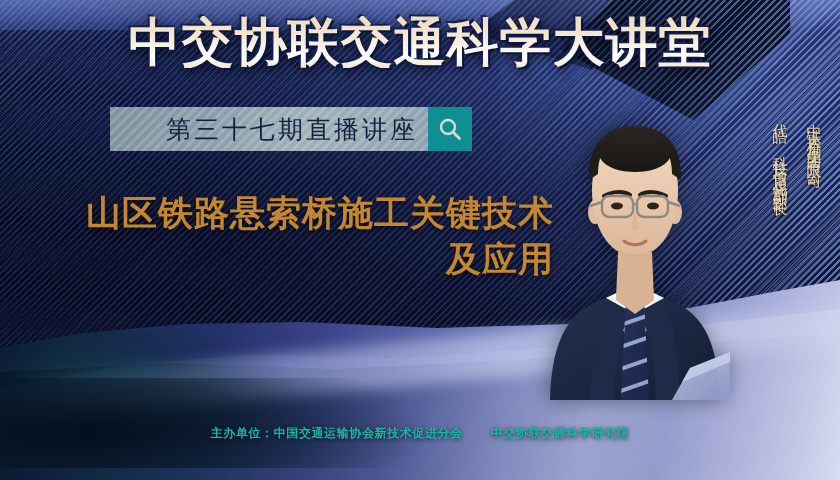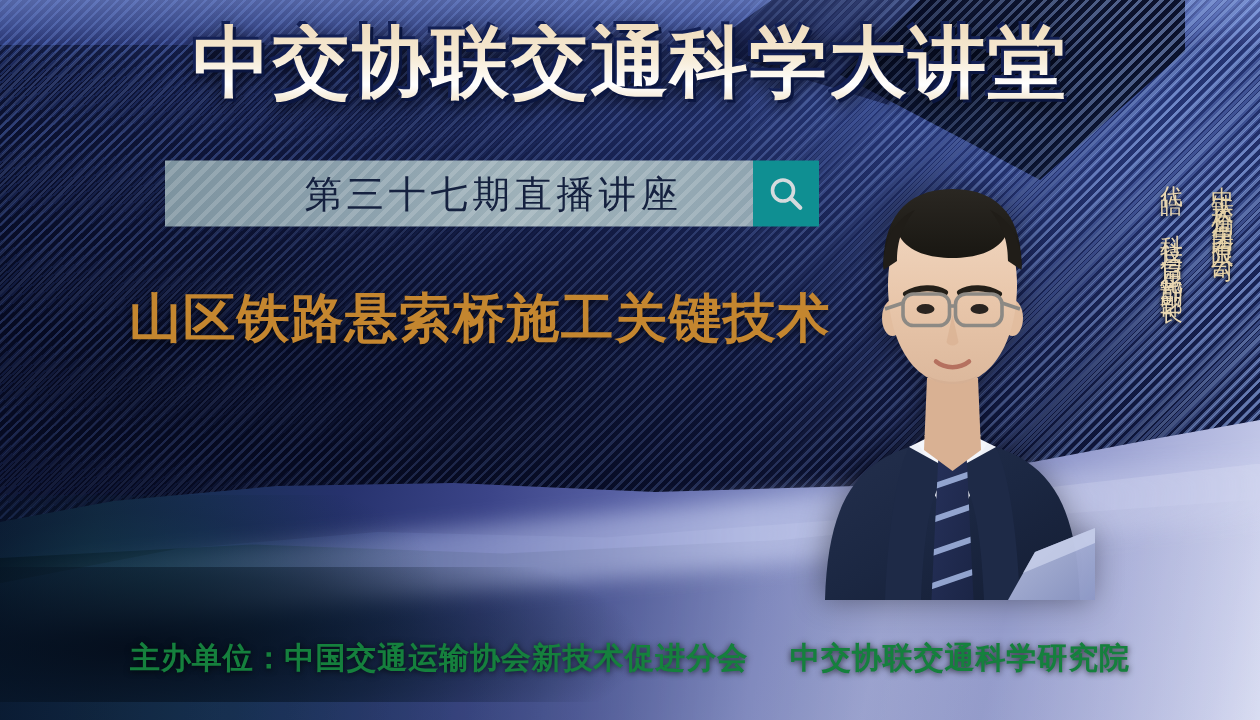--- a/index.html
+++ b/index.html
@@ -131,21 +131,21 @@
     line-height:1;
     background:linear-gradient(180deg,#efdcbe 0%,#f6ead4 42%,#ffffff 78%,#f3e6cf 100%);
     -webkit-background-clip:text;background-clip:text;
     color:transparent;-webkit-text-fill-color:transparent;
     filter:drop-shadow(2px 2px 0 #0b1640) drop-shadow(-1.5px -1.5px 0 #132055) drop-shadow(0 3px 6px rgba(0,0,0,.55));
     white-space:nowrap;
   }
 
   
   .banner{
-    position:absolute;left:110px;top:107px;width:436px;height:44px;
+    position:absolute;left:110px;top:107px;width:362px;height:44px;
     display:flex;align-items:stretch;
   }
   .banner-bar{
     position:relative;flex:1;
     background:linear-gradient(100deg,#7d939f 0%,#8ca1ad 35%,#9fb2ba 62%,#8fa4b0 100%);
     overflow:hidden;
     display:flex;align-items:center;justify-content:center;
   }
   .banner-bar::after{
     content:"";position:absolute;inset:0;
@@ -208,22 +208,22 @@
     text-shadow:0 1px 3px rgba(0,0,0,.8);
     white-space:nowrap;
   }
   .vtext.company{right:18px;}
   .vtext.person{right:52px;color:#e9d7b2;}
 
   
   .footer{
     position:absolute;left:0;right:0;top:425px;
     text-align:center;
-    color:#15803d;
-    font-size:20px;font-weight:bold;letter-spacing:.6px;
+    color:#14b8a6;
+    font-size:12px;font-weight:bold;letter-spacing:.6px;
     text-shadow:0 1px 4px rgba(0,0,0,.75);
     white-space:nowrap;
   }
   .footer .gap{display:inline-block;width:28px;}
 </style>
 </head>
 <body>
 
 <div id="poster">
 
@@ -344,20 +344,21 @@
     <div class="banner-search">
       <svg width="26" height="26" viewBox="0 0 26 26" xmlns="http://www.w3.org/2000/svg">
         <circle cx="11" cy="11" r="7" fill="none" stroke="#d5dadd" stroke-width="2.4"></circle>
         <line x1="16.2" y1="16.2" x2="22.5" y2="22.5" stroke="#d5dadd" stroke-width="2.8" stroke-linecap="round"></line>
       </svg>
     </div>
   </div>
 
   <div class="lecture-title">
     <span>山区铁路悬索桥施工关键技术</span>
+    <span class="ln2">及应用</span>
   </div>
 
 
   <div class="vtext company">中铁大桥局集团有限公司</div>
   <div class="vtext person">代皓 科技与信息化部副部长</div>
 
   <div class="footer">
     <span>主办单位：</span><span>中国交通运输协会新技术促进分会</span><span class="gap"></span><span>中交协联交通科学研究院</span>
   </div>
 

